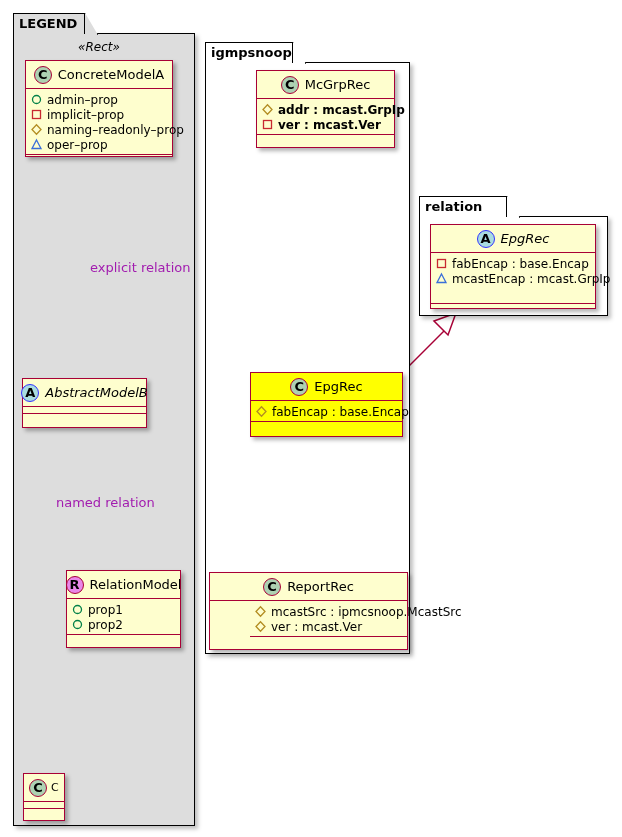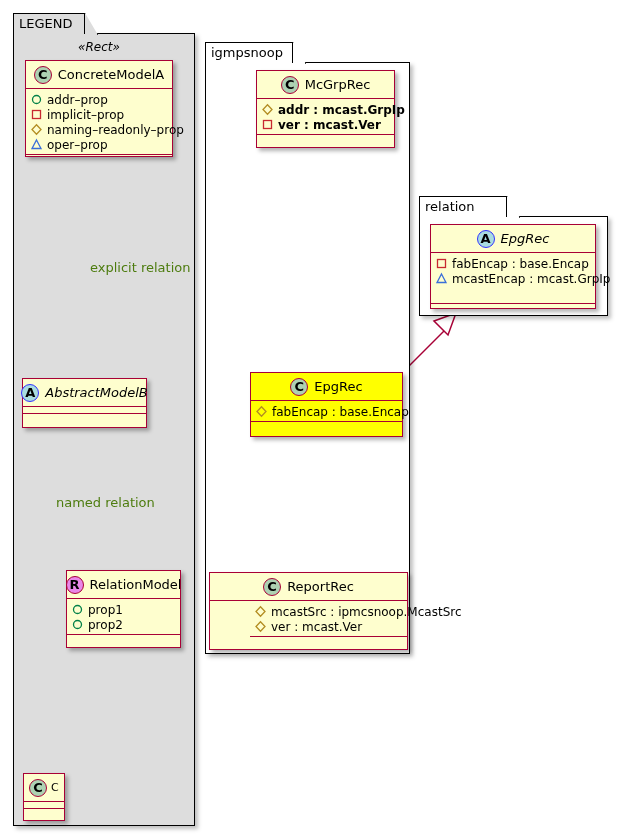--- a/index.html
+++ b/index.html
@@ -21,21 +21,21 @@
     height: 837px;
   }
   .abs { position: absolute; }
 
   
   .pkg-tab {
     position: absolute;
     background: #FFFFFF;
     border: 1px solid #000000;
     border-bottom: none;
-    font-weight: normal;
+    font-weight: bold;
     font-size: 13px;
     color: #000000;
     padding: 2px 6px 1px 5px;
     line-height: 15px;
     white-space: nowrap;
     box-sizing: border-box;
     z-index: 4;
   }
   .pkg-tab.shaded { background: #DDDDDD; }
   .pkg-body {
@@ -124,21 +124,21 @@
     font-size: 12px;
     font-style: italic;
     color: #000000;
     white-space: nowrap;
     z-index: 3;
   }
 
   .edge-label {
     position: absolute;
     font-size: 13px;
-    color: #4d7c0f;
+    color: #a21caf;
     white-space: nowrap;
     z-index: 7;
     background: transparent;
   }
 </style>
 </head>
 <body>
 
 <svg id="canvas" width="622" height="837" viewBox="0 0 622 837">
   <defs>
@@ -191,21 +191,21 @@
     <span class="badge c">C</span>
     <span class="cls-title">ConcreteModelA</span>
   </div>
   <div class="cls-attrs" style="height:66px;">
     <div class="attr-row">
       <span class="vis">
         <svg width="13" height="13" viewBox="0 0 13 13">
             <circle cx="6.5" cy="6.5" r="4" fill="none" stroke="#038048" stroke-width="1.3"></circle>
           </svg>
       </span>
-      <span class="attr-label">addr–prop</span>
+      <span class="attr-label">admin–prop</span>
     </div>
     <div class="attr-row">
       <span class="vis">
         <svg width="13" height="13" viewBox="0 0 13 13">
             <rect x="2.5" y="2.5" width="8" height="8" fill="none" stroke="#C82930" stroke-width="1.3"></rect>
           </svg>
       </span>
       <span class="attr-label">implicit–prop</span>
     </div>
     <div class="attr-row">

